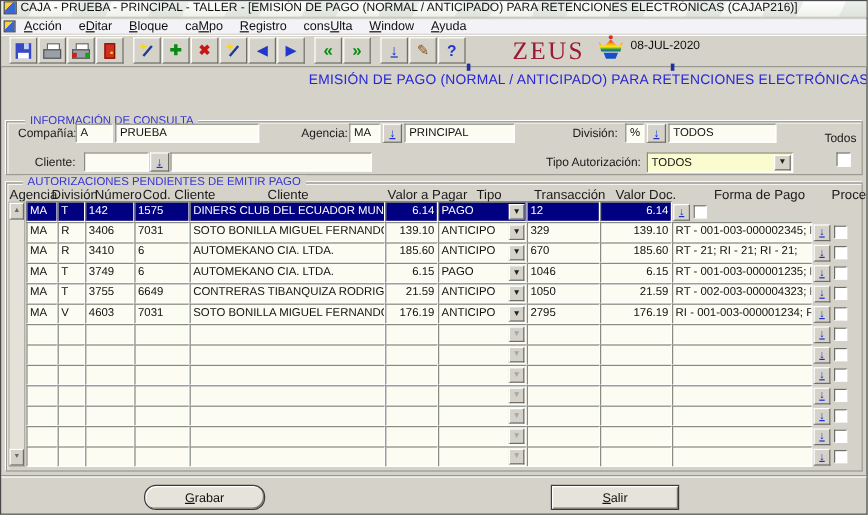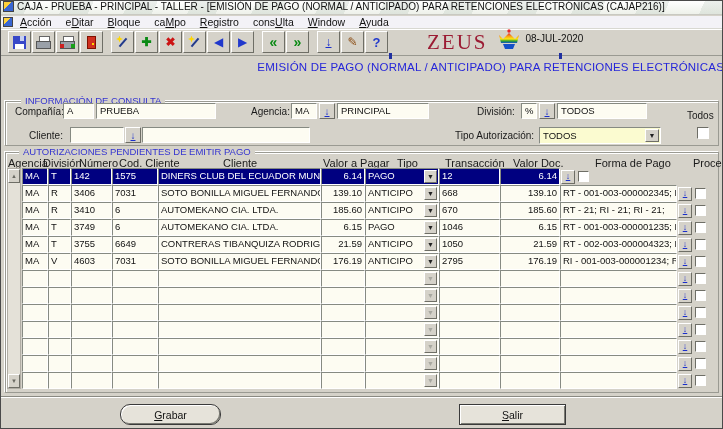--- a/index.html
+++ b/index.html
@@ -267,21 +267,21 @@
     <div class="cell c-ag">MA</div>
     <div class="cell c-dv">R</div>
     <div class="cell c-nu">3406</div>
     <div class="cell c-cc">7031</div>
     <div class="cell c-cl">SOTO BONILLA MIGUEL FERNANDO</div>
     <div class="cell c-vp num">139.10</div>
     <div class="cell c-tp">
       <span>ANTICIPO</span>
       <span class="dd">▼</span>
     </div>
-    <div class="cell c-tr">668</div>
+    <div class="cell c-tr">329</div>
     <div class="cell c-vd num">139.10</div>
     <div class="cell c-fp">RT - 001-003-000002345; RI - 001-0</div>
     <div class="ctl c-lv">
           <button class="rlov"><span>↓</span></button>
         </div>
     <div class="ctl c-ck">
           <span class="rchk"></span>
         </div>
   </div>
       <div class="grow">

